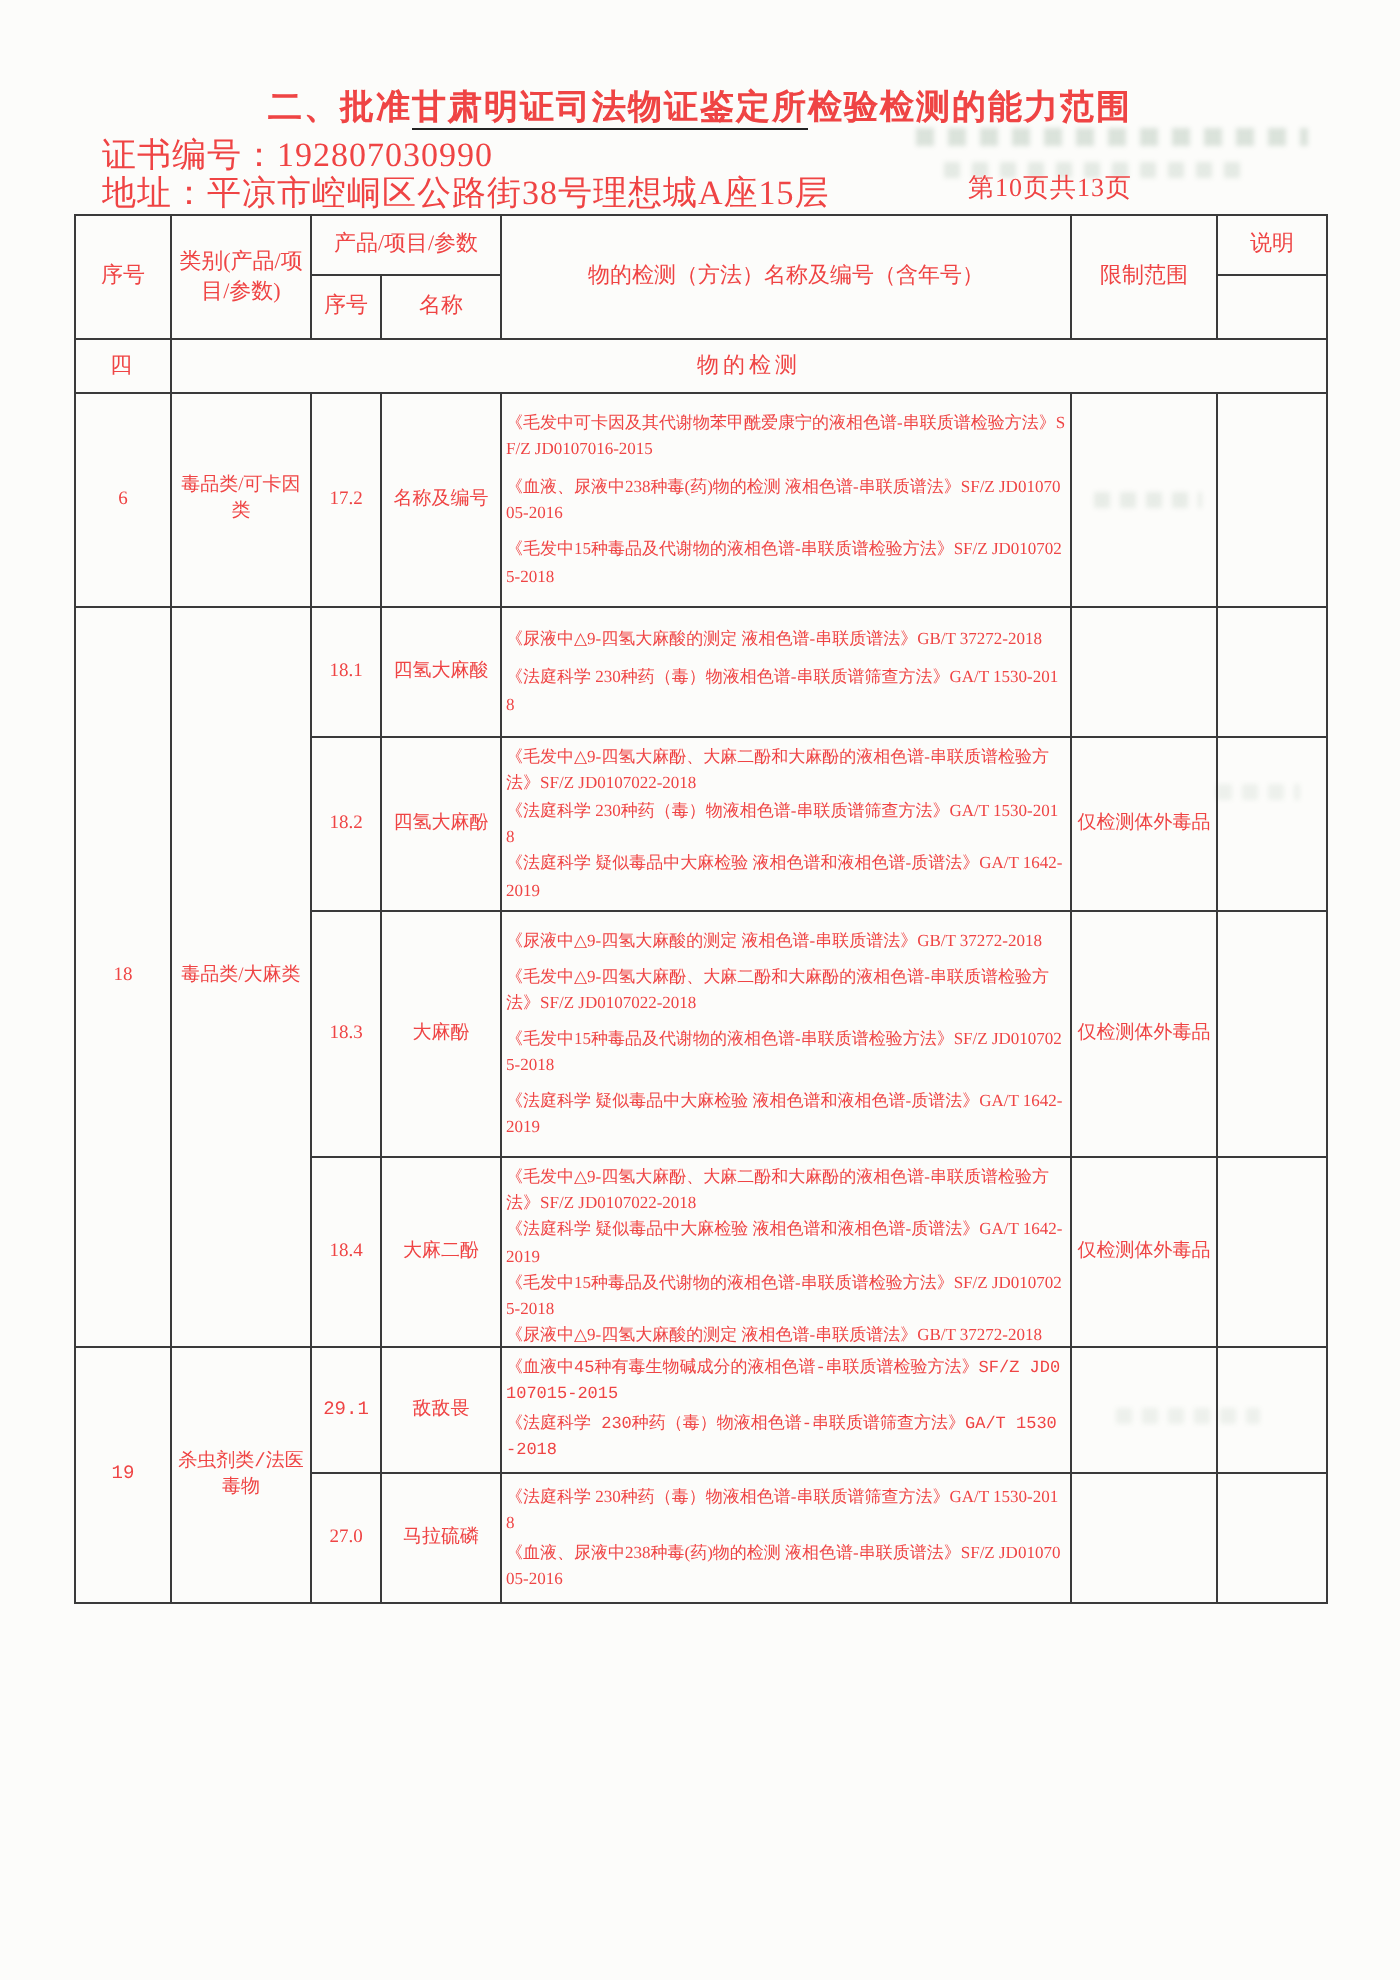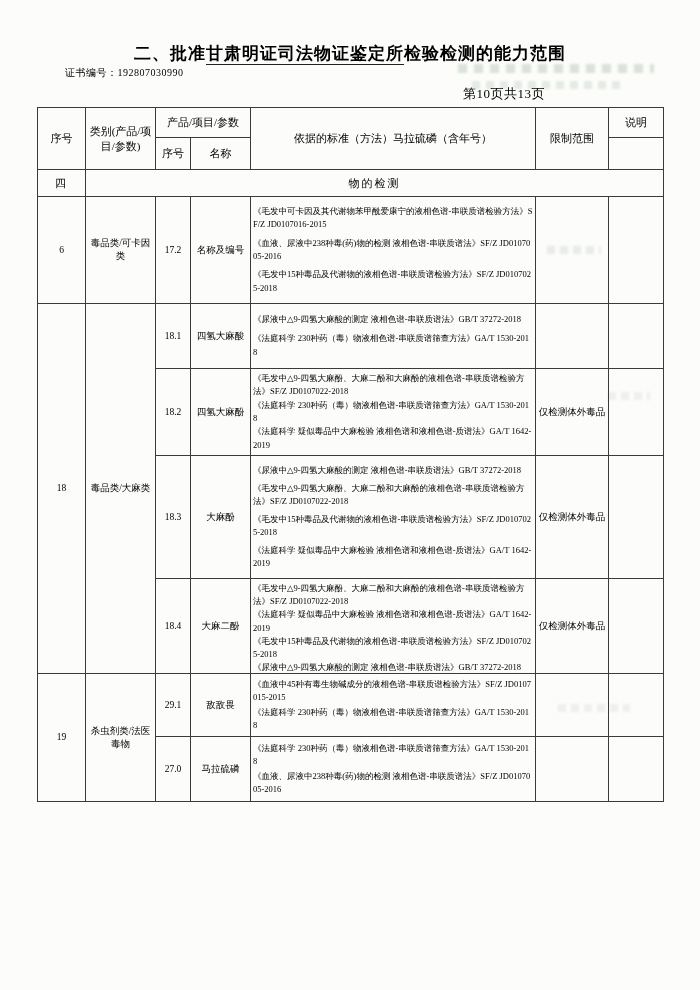--- a/index.html
+++ b/index.html
@@ -1,64 +1,64 @@
 <!DOCTYPE html>
 <html><head>
 <meta charset="utf-8">
 <style>
   html,body{margin:0;padding:0;background:#e9e9e7;}
   .page{
     position:relative; width:700px; height:990px; margin:0 auto;
     background:#fcfcfa; overflow:hidden;
     font-family:"Liberation Serif","DejaVu Serif",serif;
-    color:#000000;
+    color:#ef4444;
   }
   
   .ghost{position:absolute; filter:blur(1.3px); pointer-events:none;}
   .g1{top:64px;left:458px;width:196px;height:9px;opacity:.45;
       background:repeating-linear-gradient(90deg, rgba(118,150,126,.55) 0 9px, rgba(118,150,126,0) 9px 16px);}
   .g2{top:81px;left:472px;width:150px;height:8px;opacity:.35;
       background:repeating-linear-gradient(90deg, rgba(118,150,126,.5) 0 8px, rgba(118,150,126,0) 8px 14px);}
   .g3{top:246px;left:547px;width:54px;height:8px;opacity:.3;
       background:repeating-linear-gradient(90deg, rgba(120,148,125,.5) 0 8px, rgba(120,148,125,0) 8px 13px);}
   .g4{top:392px;left:608px;width:42px;height:8px;opacity:.22;
       background:repeating-linear-gradient(90deg, rgba(120,148,125,.5) 0 8px, rgba(120,148,125,0) 8px 13px);}
   .g5{top:704px;left:558px;width:72px;height:8px;opacity:.22;
       background:repeating-linear-gradient(90deg, rgba(120,148,125,.5) 0 8px, rgba(120,148,125,0) 8px 13px);}
 
   .title{
     position:absolute; top:42px; left:0; width:100%;
     text-align:center; font-size:17px; font-weight:600; letter-spacing:1px;
     white-space:nowrap;
   }
   .title .u{border-bottom:1.5px solid #222; padding-bottom:1px;}
-  .meta{position:absolute; left:65px; font-size:10px; letter-spacing:.5px; white-space:nowrap;}
+  .meta{position:absolute; left:51px; font-size:17px; letter-spacing:.5px; white-space:nowrap;}
   .meta.cert{top:66px;}
   .meta.addr{top:85px;}
-  .pageinfo{position:absolute; left:463px; top:85px; font-size:13px; letter-spacing:.5px;}
+  .pageinfo{position:absolute; left:484px; top:85px; font-size:13px; letter-spacing:.5px;}
 
   table.cap{
     position:absolute; left:37px; top:107px;
     width:626px; border-collapse:collapse; table-layout:fixed;
   }
   table.cap td{
     border:1px solid #3a3a3a; padding:1px 2px;
     text-align:center; vertical-align:middle;
     font-size:9.5px; line-height:1.35; overflow:hidden;
     word-break:break-all;
   }
   tr.h1 td{height:27px; font-size:11px;}
   tr.h2 td{height:29px; font-size:11px;}
   tr.sec td{height:24px; font-size:11px; letter-spacing:2px;}
   tr.r17 td{height:104px;margin-left:32px;}
   tr.r18a td{height:62px;}
   tr.r18b td{height:84px;}
   tr.r18c td{height:120px;}
   tr.r18d td{height:92px;}
-  tr.r19a td{height:60px;}
+  tr.r19a td{height:60px;font-family:Liberation Mono, monospace;}
   tr.r19b td{height:62px;}
 
   td.hdr{font-size:11px; line-height:1.5;}
   td.catcell{font-size:9px; padding:1px 4px;}
   td.seqmain{font-size:11px;}
   td.low-num{vertical-align:bottom; text-align:center; padding-bottom:5px;}
   td.low-cat{vertical-align:bottom; padding-bottom:26px;}
 
   td.std{
     text-align:left; padding:2px 6px 2px 8px;
@@ -80,39 +80,40 @@
 
   <div class="ghost g1"></div>
   <div class="ghost g2"></div>
   <div class="ghost g3"></div>
   <div class="ghost g4"></div>
   <div class="ghost g5"></div>
 
   <div class="title"><span>二、批准</span><span class="u">甘肃明证司法物证鉴定所</span><span>检验检测的能力范围</span></div>
 
   <div class="meta cert">证书编号：192807030990</div>
+  <div class="meta addr">地址：平凉市崆峒区公路街38号理想城A座15层</div>
   <div class="pageinfo">第10页共13页</div>
 
   <table class="cap">
     <colgroup>
       <col style="width:48px">
         <col style="width:70px">
         <col style="width:35px">
       <col style="width:60px">
         <col style="width:285px">
         <col style="width:73px">
         <col style="width:55px">
     </colgroup>
 
     <tbody>
         <tr class="h1">
       <td class="hdr" rowspan="2">序号</td>
       <td class="hdr" rowspan="2">类别(产品/项目/参数)</td>
       <td class="hdr" colspan="2">产品/项目/参数</td>
-      <td class="hdr" rowspan="2">依据的标准（方法）马拉硫磷（含年号）</td>
+      <td class="hdr" rowspan="2">物的检测（方法）名称及编号（含年号）</td>
       <td class="hdr" rowspan="2">限制范围</td>
       <td class="hdr">说明</td>
     </tr>
     <tr class="h2">
       <td class="hdr">序号</td>
       <td class="hdr">名称</td>
       <td></td>
     </tr>
 
     <tr class="sec">

